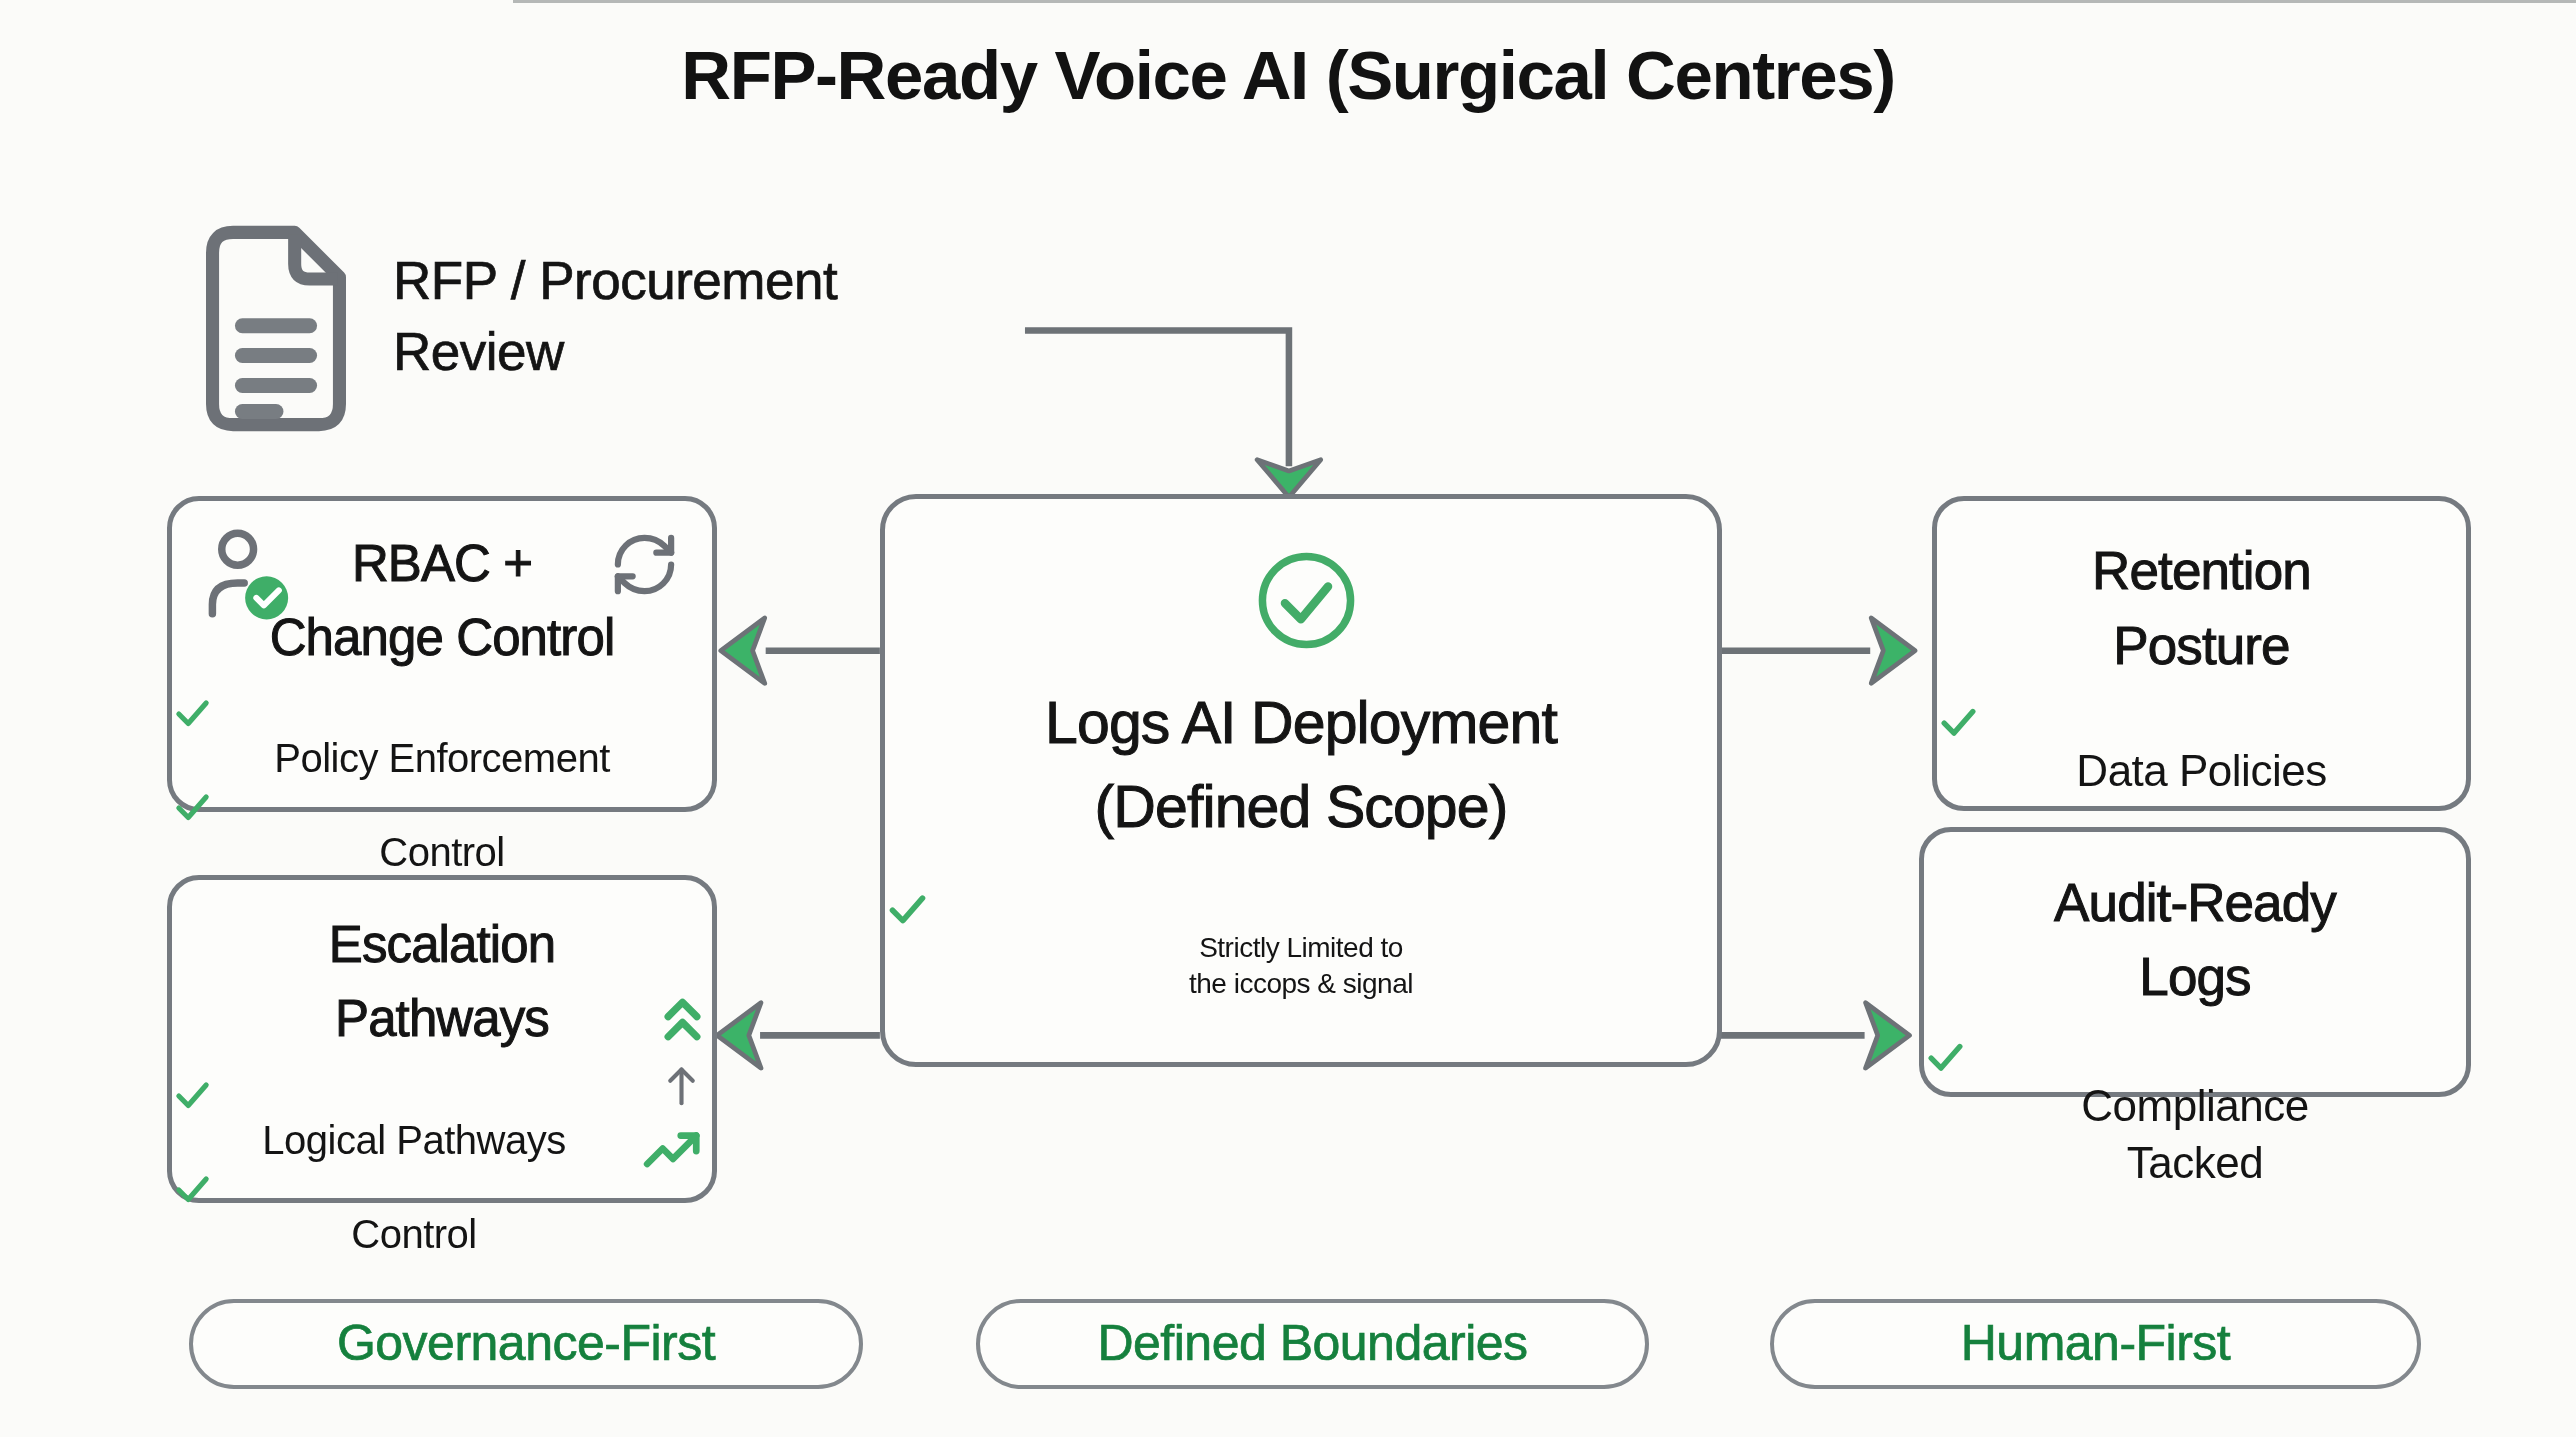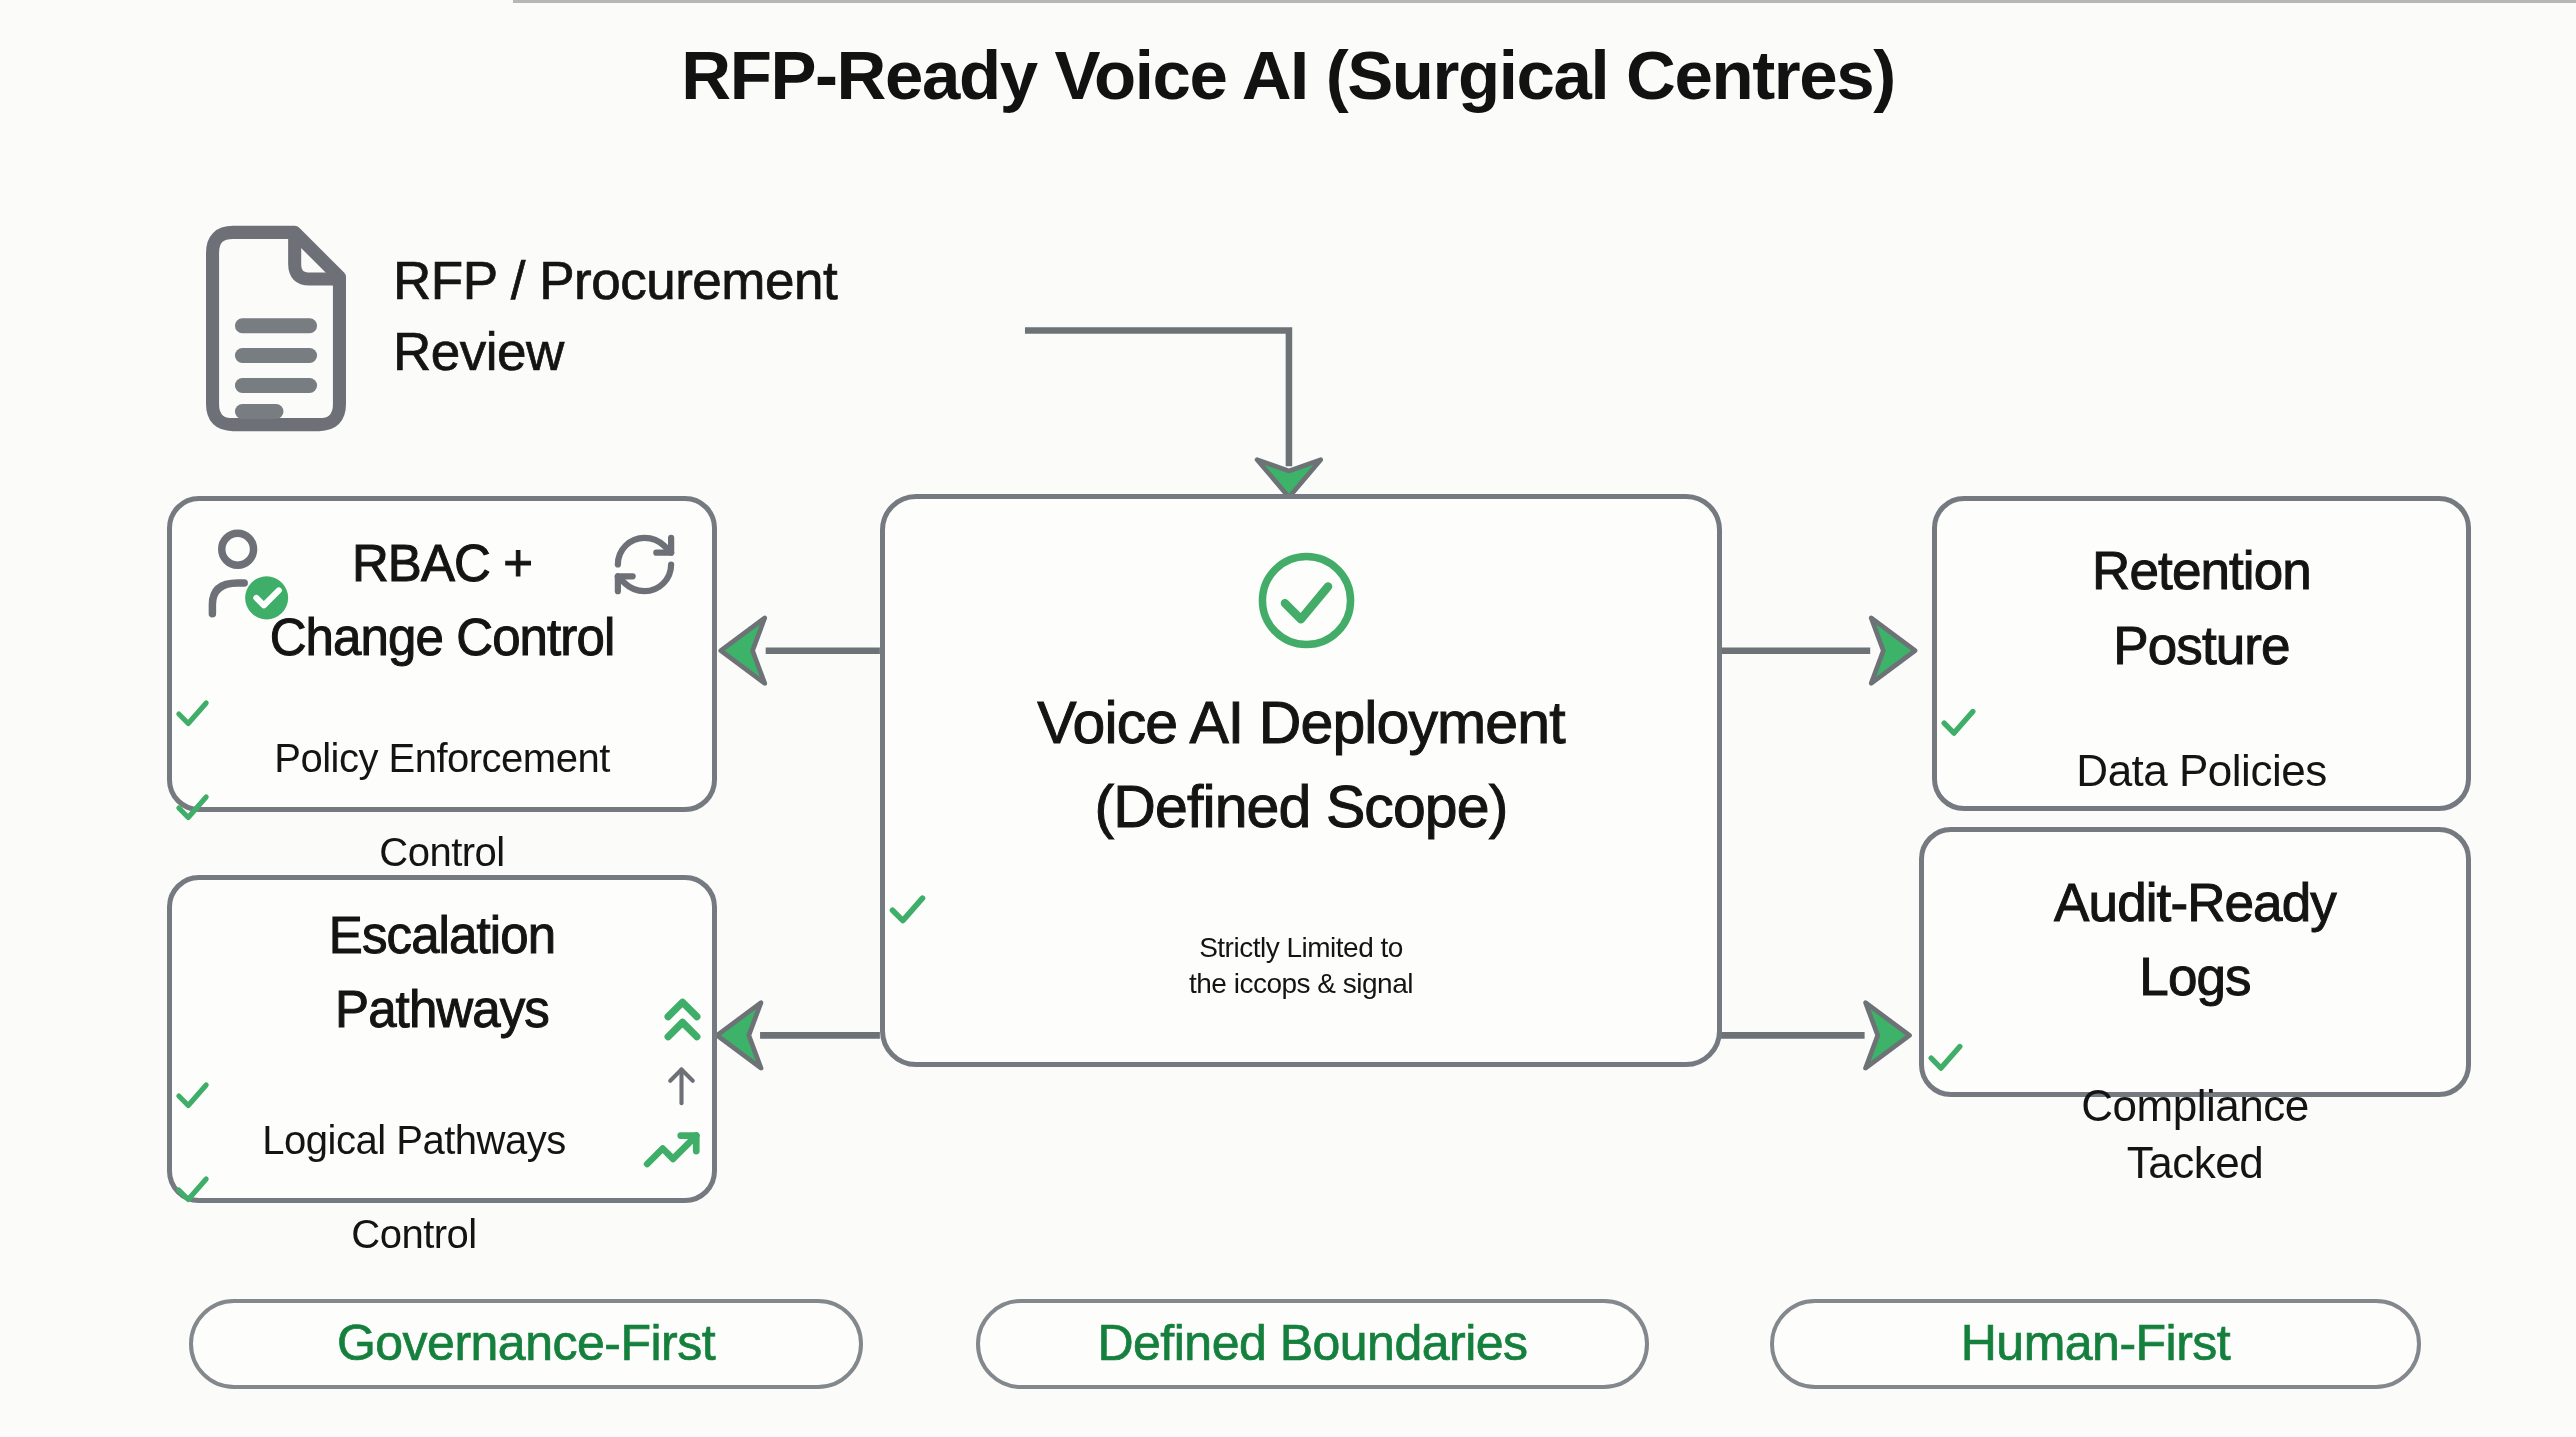--- a/index.html
+++ b/index.html
@@ -39,21 +39,21 @@
     font-size:51px;line-height:1.45;font-weight:500;letter-spacing:-0.9px;
     -webkit-text-stroke:1px currentColor;
   }
   .bullets{left:0;right:0;font-size:40px;line-height:1.32;letter-spacing:-0.5px;}
   .bullet-check{vertical-align:-6.6px;margin-right:13px;}
   .gap-wide{margin-right:49px;}
   #box-center .card-title{top:183px;font-size:59px;line-height:1.42;}
   #box-center .bullets{top:386px;font-size:28px;line-height:1.28;}
   #box-rbac .card-title{top:26px;}
   #box-rbac .bullets{top:190px;}
-  #box-escalation .card-title{top:19px;}
+  #box-escalation .card-title{top:28px;}
   #box-escalation .bullets{top:193px;right:56px;}
   #box-retention .card-title{top:32px;font-size:53px;line-height:1.42;}
   #box-retention .bullets{top:198px;font-size:44px;}
   #box-audit .card-title{top:34px;font-size:53px;line-height:1.4;}
   #box-audit .bullets{top:202px;font-size:44px;line-height:1.3;}
   .pill{
     position:absolute;z-index:2;box-sizing:border-box;top:1299px;height:90px;
     background:#FDFDFB;border:4.7px solid #83888D;border-radius:47px;
     font-size:50px;font-weight:500;letter-spacing:-0.5px;color:#15803d;
     line-height:81px;text-align:center;
@@ -178,21 +178,21 @@
   </div>
 
   <div id="box-center" class="card">
     <div class="abs" style="left:369px;top:49px;">
       <svg width="105" height="105" viewBox="0 0 112 112" fill="none">
         <circle cx="56" cy="56" r="47" stroke="#43AC68" stroke-width="8"></circle>
         <path d="M33 59 L50 76 L79 41" stroke="#43AC68" stroke-width="9" stroke-linecap="round" stroke-linejoin="round"></path>
       </svg>
     </div>
     <div class="card-title abs">
-      <div>Voice AI Deployment</div>
+      <div>Logs AI Deployment</div>
       <div>(Defined Scope)</div>
     </div>
     <div class="bullets abs">
       <div>
         <svg class="bullet-check" width="45" height="45" viewBox="0 0 24 24" fill="none" stroke="#3FAE68" stroke-width="3" stroke-linecap="round" stroke-linejoin="round">
             <path d="M4 13.5l5.5 5.5L20 7"></path>
           </svg><span>Strictly Limited to</span>
       </div>
       <div>the iccops &amp; signal</div>
     </div>

